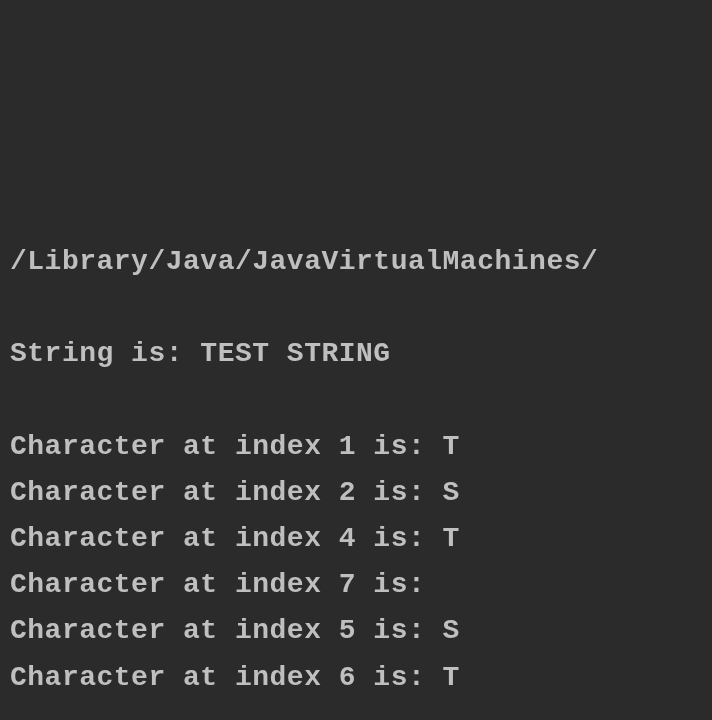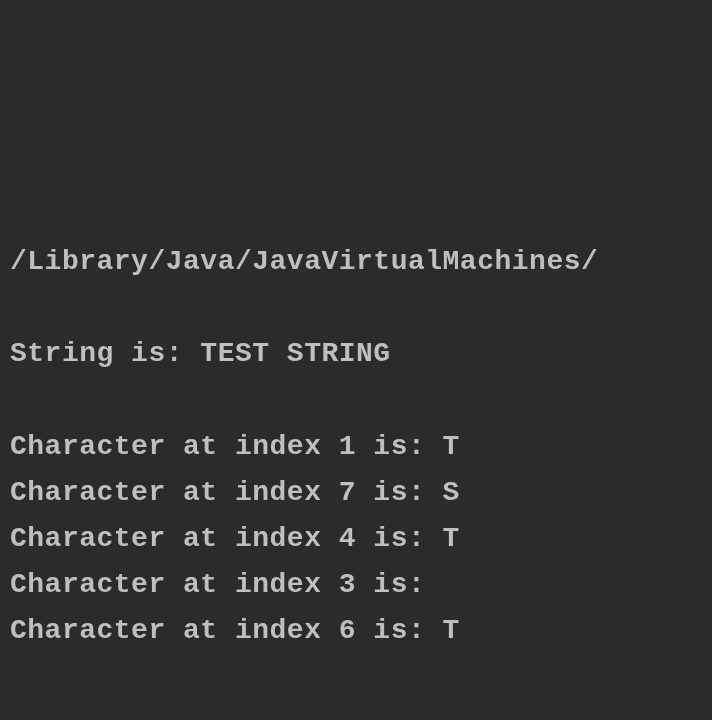--- a/index.html
+++ b/index.html
@@ -26,19 +26,19 @@
     }
   </style>
 </head>
 <body>
 
 
 
 <div>
 <span class="line">/Library/Java/JavaVirtualMachines/</span>
 <span class="line">String is: TEST STRING</span>
-<span class="line">Character at index 1 is: T</span><span class="line">Character at index 7 is: S</span><span class="line">Character at index 4 is: T</span><span class="line">Character at index 3 is:  </span><span class="line">Character at index 6 is: T</span>
+<span class="line">Character at index 1 is: T</span><span class="line">Character at index 2 is: S</span><span class="line">Character at index 4 is: T</span><span class="line">Character at index 7 is:  </span><span class="line">Character at index 5 is: S</span><span class="line">Character at index 6 is: T</span>
 <span class="line"></span>
 
 </div>
 
 
 
 
 </body></html>

